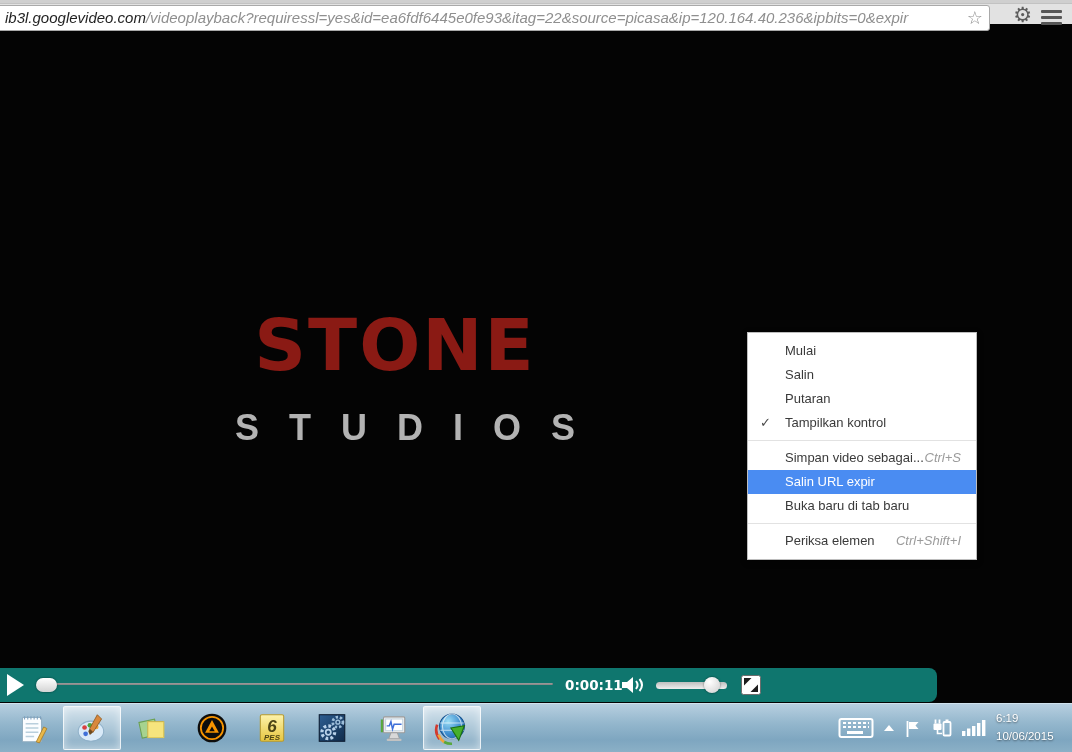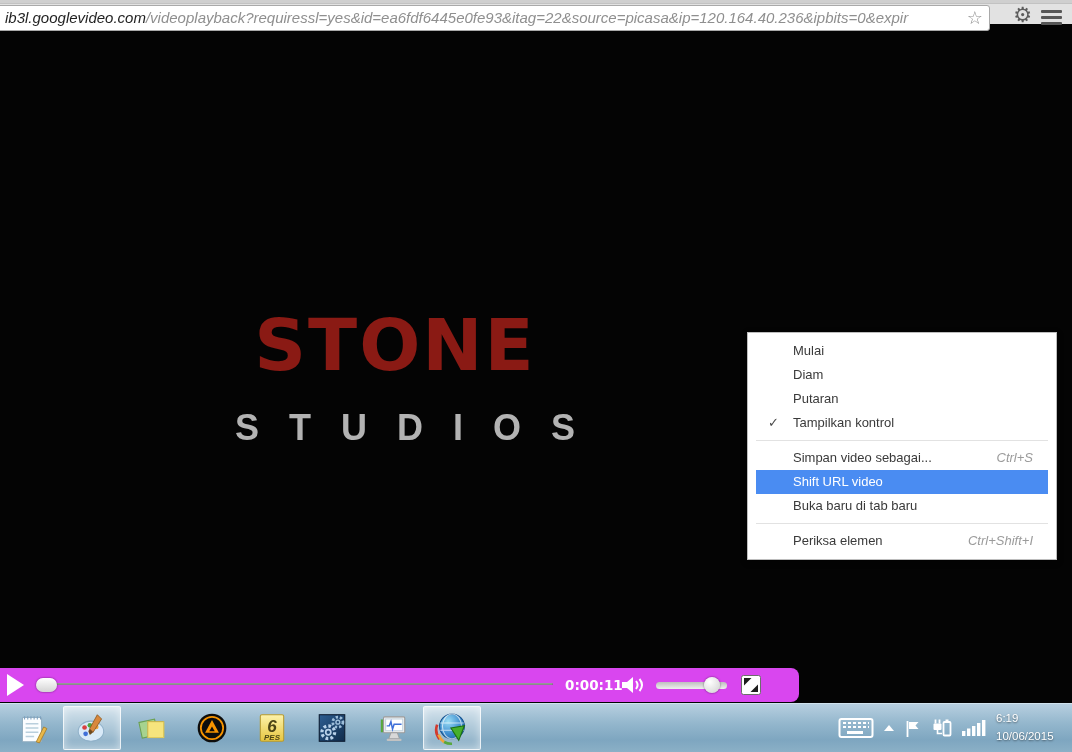--- a/index.html
+++ b/index.html
@@ -26,41 +26,41 @@
 
   
   .video-area { position:absolute; top:33px; left:0; width:1072px; height:670px; background:#040404; }
   .logo { position:absolute; left:205px; top:278px; width:380px; text-align:center; }
   .logo-title { font-family:"DejaVu Sans",sans-serif; font-weight:bold; font-size:72px;
                 line-height:0.95; letter-spacing:2px; color:#8a1a14; }
   .logo-sub { margin-top:28px; font-size:36px; letter-spacing:30px; padding-left:30px;
               color:#b3b3b3; font-weight:700; }
 
   
-  .controls { position:absolute; left:0; top:635px; width:799px; height:34px;
-              background:#d946ef; border-radius:0 8px 8px 0; }
+  .controls { position:absolute; left:0; top:635px; width:937px; height:34px;
+              background:#0f766e; border-radius:0 8px 8px 0; }
   .play-btn { position:absolute; left:7px; top:6px; width:20px; height:22px; }
   .play-btn .tri { display:block; width:0; height:0; border-left:17px solid #fff;
                    border-top:11px solid transparent; border-bottom:11px solid transparent; }
   .seek-track { position:absolute; left:40px; top:15px; width:513px; height:2px; background:#000;
                 border-top:1px solid #969696; border-bottom:1px solid #8a8a8a; border-radius:2px; }
   .seek-handle { position:absolute; left:36px; top:10px; width:21px; height:14px; border-radius:7px;
                  background:linear-gradient(#ffffff,#d4d4d4); box-shadow:0 0 2px rgba(0,0,0,.6); }
   .time { position:absolute; left:565px; top:0; height:34px; line-height:34px; color:#fff;
           font-size:13.5px; font-weight:bold; font-family:"DejaVu Sans",sans-serif; }
   .speaker { position:absolute; left:620px; top:6px; }
   .vol-track { position:absolute; left:656px; top:14px; width:71px; height:7px; border-radius:4px;
                background:linear-gradient(#bfbfbf,#efefef); }
   .vol-knob { position:absolute; left:704px; top:9px; width:16px; height:16px; border-radius:50%;
               background:radial-gradient(circle at 35% 30%, #ffffff, #cfcfcf); box-shadow:0 0 2px rgba(0,0,0,.6); }
   .fs-btn { position:absolute; left:741px; top:7px; }
 
   
-  .ctx-menu { position:absolute; left:747px; top:299px; width:310px; background:#fff;
-              border:1px solid #bdbdbd; box-shadow:0 2px 6px rgba(0,0,0,.4); padding:6px 8px;
+  .ctx-menu { position:absolute; left:747px; top:299px; width:230px; background:#fff;
+              border:1px solid #bdbdbd; box-shadow:0 2px 6px rgba(0,0,0,.4); padding:6px 0;
               font-size:13px; }
   .mi { position:relative; height:24px; line-height:24px; padding:0 15px 0 37px; color:#3a3a3a; cursor:default; }
   .mi .sc { float:right; color:#9b9b9b;font-style:italic; }
   .mi.hl { background:#4a8cf2; color:#fff; }
   .chk { position:absolute; left:12px; top:0; color:#4a4a4a; font-size:13px;
          font-family:"DejaVu Sans",sans-serif; }
   .msep { border-top:1px solid #e2e2e2; margin:5px 0; }
 
   
   .taskbar { position:absolute; left:0; top:703px; width:1072px; height:49px;
@@ -142,39 +142,39 @@
       </svg>
     </div>
 
     <div class="ctx-menu">
       <div class="mi">
         <span class="sc"></span>
         <span>Mulai</span>
       </div>
       <div class="mi">
         <span class="sc"></span>
-        <span>Diam</span>
+        <span>Salin</span>
       </div>
       <div class="mi">
         <span class="sc"></span>
         <span>Putaran</span>
       </div>
       <div class="mi">
         <span class="chk">✓</span>
         <span class="sc"></span>
         <span>Tampilkan kontrol</span>
       </div>
       <div class="msep"></div>
       <div class="mi">
         <span class="sc">Ctrl+S</span>
         <span>Simpan video sebagai...</span>
       </div>
       <div class="mi hl">
         <span class="sc"></span>
-        <span>Shift URL video</span>
+        <span>Salin URL expir</span>
       </div>
       <div class="mi">
         <span class="sc"></span>
         <span>Buka baru di tab baru</span>
       </div>
       <div class="msep"></div>
       <div class="mi">
         <span class="sc">Ctrl+Shift+I</span>
         <span>Periksa elemen</span>
       </div>

